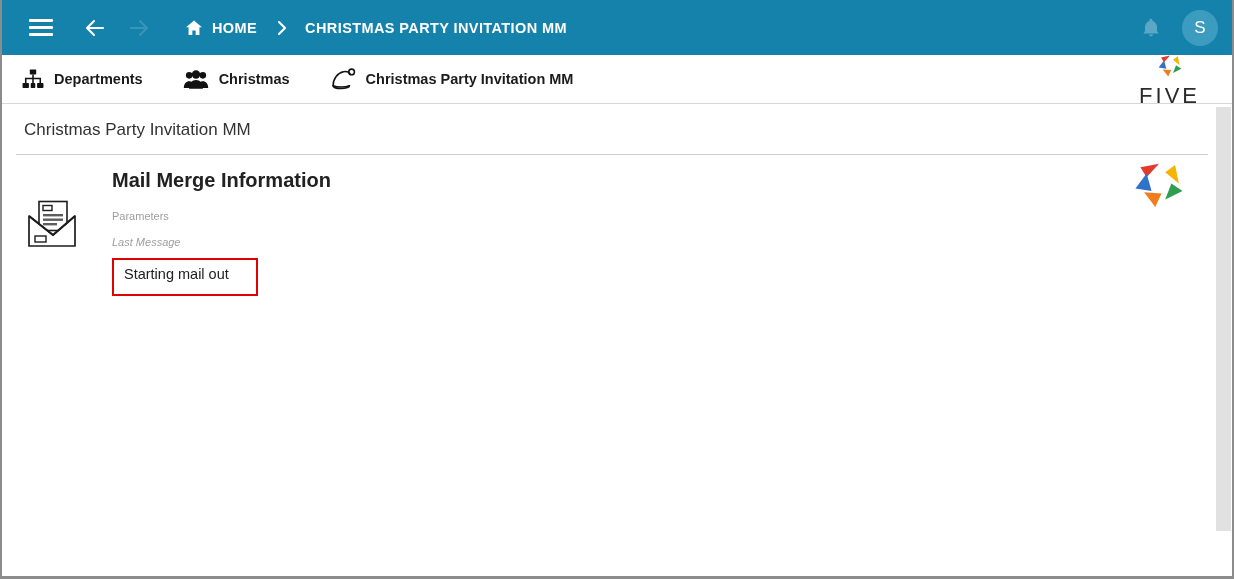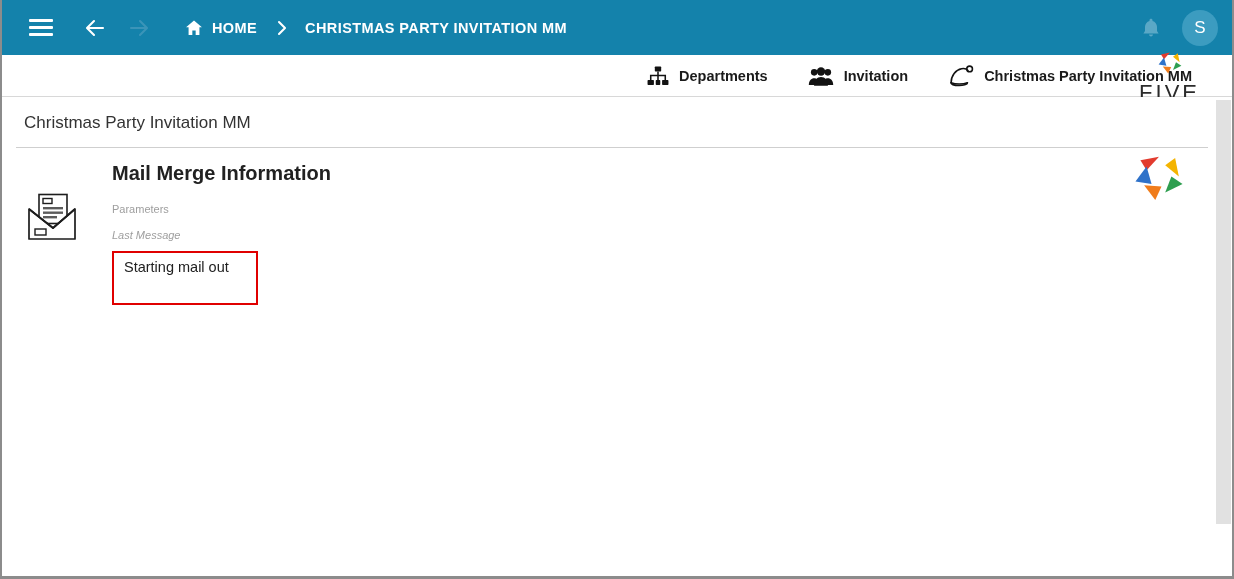--- a/index.html
+++ b/index.html
@@ -103,27 +103,26 @@
     display: flex;
     align-items: center;
     justify-content: center;
     font-size: 17px;
     cursor: pointer;
   }
 
   
   .tabstrip {
     position: relative;
-    height: 42px;
+    height: 49px;
     background: #ffffff;
     display: flex;
     align-items: center;
     padding-left: 20px;
     border-bottom: 1px solid #d8d8d8;
-    justify-content: flex-end;
   }
 
   .tab {
     display: flex;
     align-items: center;
     gap: 10px;
     margin-right: 40px;
     cursor: pointer;
     white-space: nowrap;
   }
@@ -191,21 +190,21 @@
     font-size: 11px;
     color: #9e9e9e;
     margin-bottom: 10px;
   }
 
   .field-label.second { margin-top: 14px; font-style: italic; }
 
   .highlight-box {
     display: inline-block;
     border: 2px solid #e00000;
-    padding: 6px 10px 28px 10px;
+    padding: 6px 10px 12px 10px;
     min-width: 146px;
   }
   .field-value {
     font-size: 14.5px;
     color: #212121;
   }
 
   .page-logo {
     position: absolute;
     right: 42px;
@@ -303,21 +302,21 @@
 
     <div class="tab">
       <svg width="26" height="20" viewBox="0 0 28 22">
         <circle cx="6.5" cy="7" r="3.6" fill="#121212"></circle>
         <path d="M0.6 21 C0.6 16.3 3.2 13.6 6.5 13.6 C9.8 13.6 12.4 16.3 12.4 21 Z" fill="#121212"></path>
         <circle cx="21.5" cy="7" r="3.6" fill="#121212"></circle>
         <path d="M15.6 21 C15.6 16.3 18.2 13.6 21.5 13.6 C24.8 13.6 27.4 16.3 27.4 21 Z" fill="#121212"></path>
         <circle cx="14" cy="6" r="4.6" fill="#121212"></circle>
         <path d="M6.4 21.6 C6.4 15.6 9.6 12.2 14 12.2 C18.4 12.2 21.6 15.6 21.6 21.6 Z" fill="#121212"></path>
       </svg>
-      <span class="tab-label">Invitation</span>
+      <span class="tab-label">Christmas</span>
     </div>
 
     <div class="tab">
       <svg width="26" height="22" viewBox="0 0 28 24">
         <path d="M3.2 19.3 C3.2 11.6 8.2 5.2 14.6 4.1 C17.4 3.6 20.3 4.4 21.6 6" fill="none" stroke="#121212" stroke-width="1.7" stroke-linecap="round"></path>
         <path d="M3.2 19.3 C8 21.2 16.2 21.2 21 19.3" fill="none" stroke="#121212" stroke-width="1.7" stroke-linecap="round"></path>
         <path d="M3.2 19.3 C3.2 21.3 8 22.4 12.1 22.4 C16.2 22.4 21 21.3 21 19.3" fill="none" stroke="#121212" stroke-width="1.7" stroke-linecap="round"></path>
         <circle cx="23.4" cy="4.3" r="3.1" fill="none" stroke="#121212" stroke-width="1.7"></circle>
       </svg>
       <span class="tab-label">Christmas Party Invitation MM</span>

